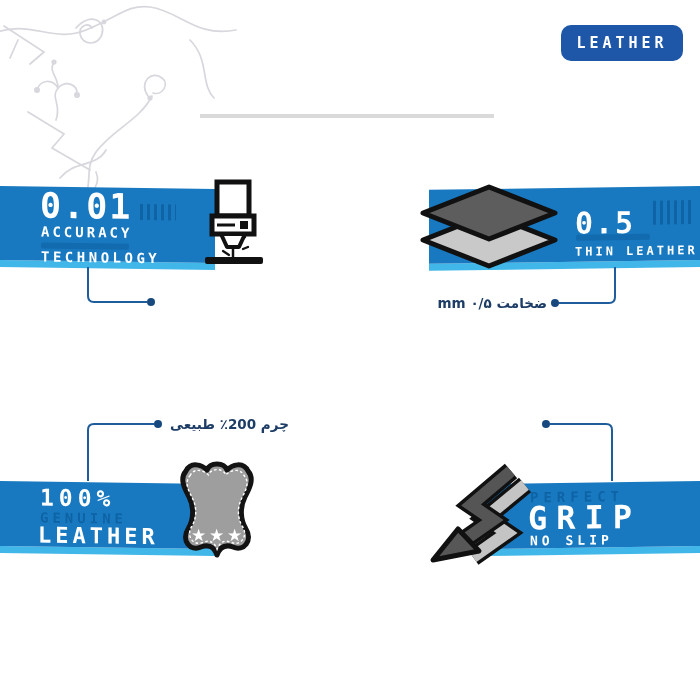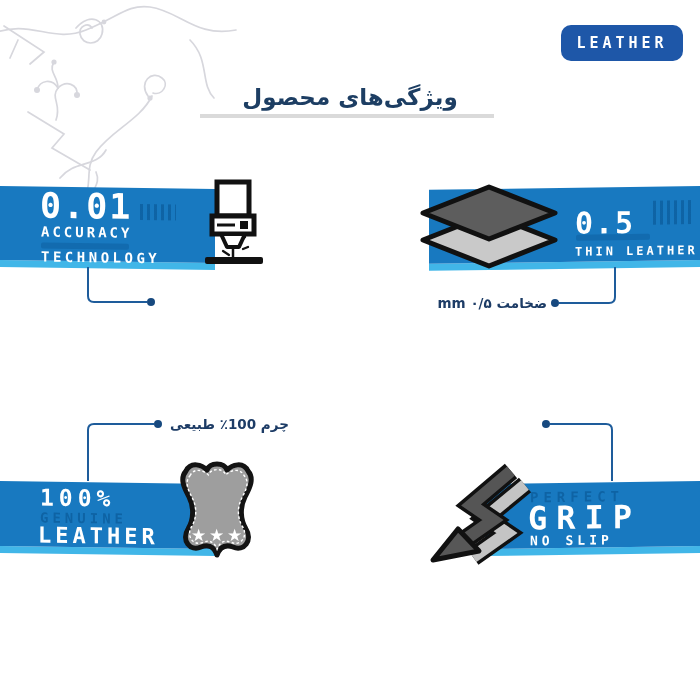--- a/index.html
+++ b/index.html
@@ -69,21 +69,20 @@
       <circle cx="77" cy="95" r="3" fill="#d7d7dd" stroke="none"></circle>
       <circle cx="150" cy="98" r="2.6" fill="#d7d7dd" stroke="none"></circle>
       <circle cx="104" cy="22" r="2.4" fill="#d7d7dd" stroke="none"></circle>
     </g>
   </svg>
 
   <div class="logo">
     <span>LEATHER</span>
   </div>
 
-  <div class="title" dir="rtl">ویژگی‌های محصول</div>
   <div class="title-line"></div>
 
   <div class="banner skew-l" style="left:0;top:186px;width:215px;">
     <div class="b-main" style="height:74px;">
       <div class="b-abs num" style="left:40px;top:2px;font-size:35px;">0.01</div>
       <div class="hash" style="left:140px;top:16px;width:36px;height:16px;"></div>
       <div class="b-abs lbl" style="left:41px;top:38px;font-size:14px;">ACCURACY</div>
       <div class="echo-bar" style="left:41px;top:56px;width:88px;height:6px;"></div>
       <div class="b-abs lbl" style="left:41px;top:63px;font-size:14px;letter-spacing:3.5px;">TECHNOLOGY</div>
     </div>
@@ -165,16 +164,16 @@
       <circle cx="151" cy="302" r="4"></circle>
       <circle cx="555" cy="303" r="4"></circle>
       <circle cx="158" cy="424" r="4"></circle>
       <circle cx="546" cy="424" r="4"></circle>
     </g>
   </svg>
 
 
   <div class="callout" dir="rtl" style="right:153px;top:295px;padding-left:36px;">ضخامت ۰/۵ mm</div>
 
-  <div class="callout" dir="rtl" style="left:170px;top:416px;">چرم 100٪ طبیعی</div>
+  <div class="callout" dir="rtl" style="left:170px;top:416px;">چرم 200٪ طبیعی</div>
 
 
 </div>
 
 </body></html>

